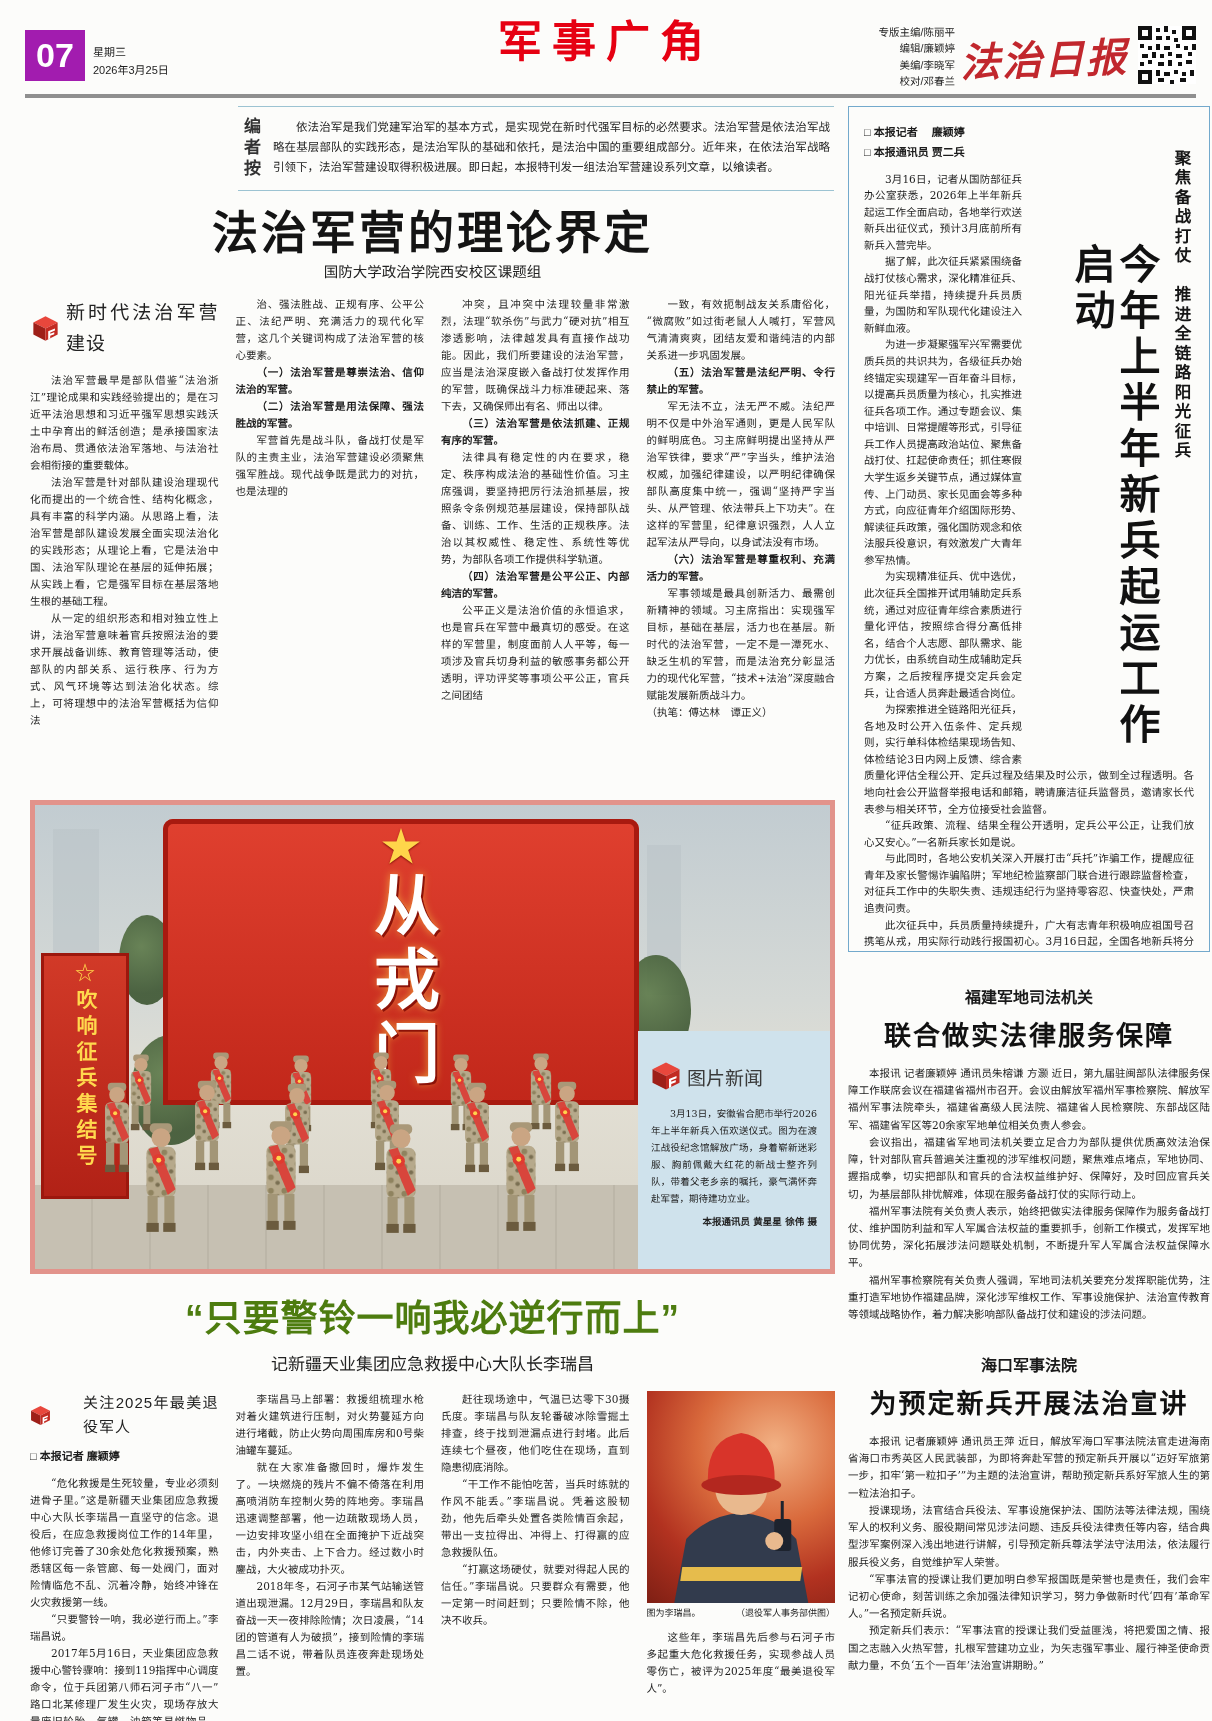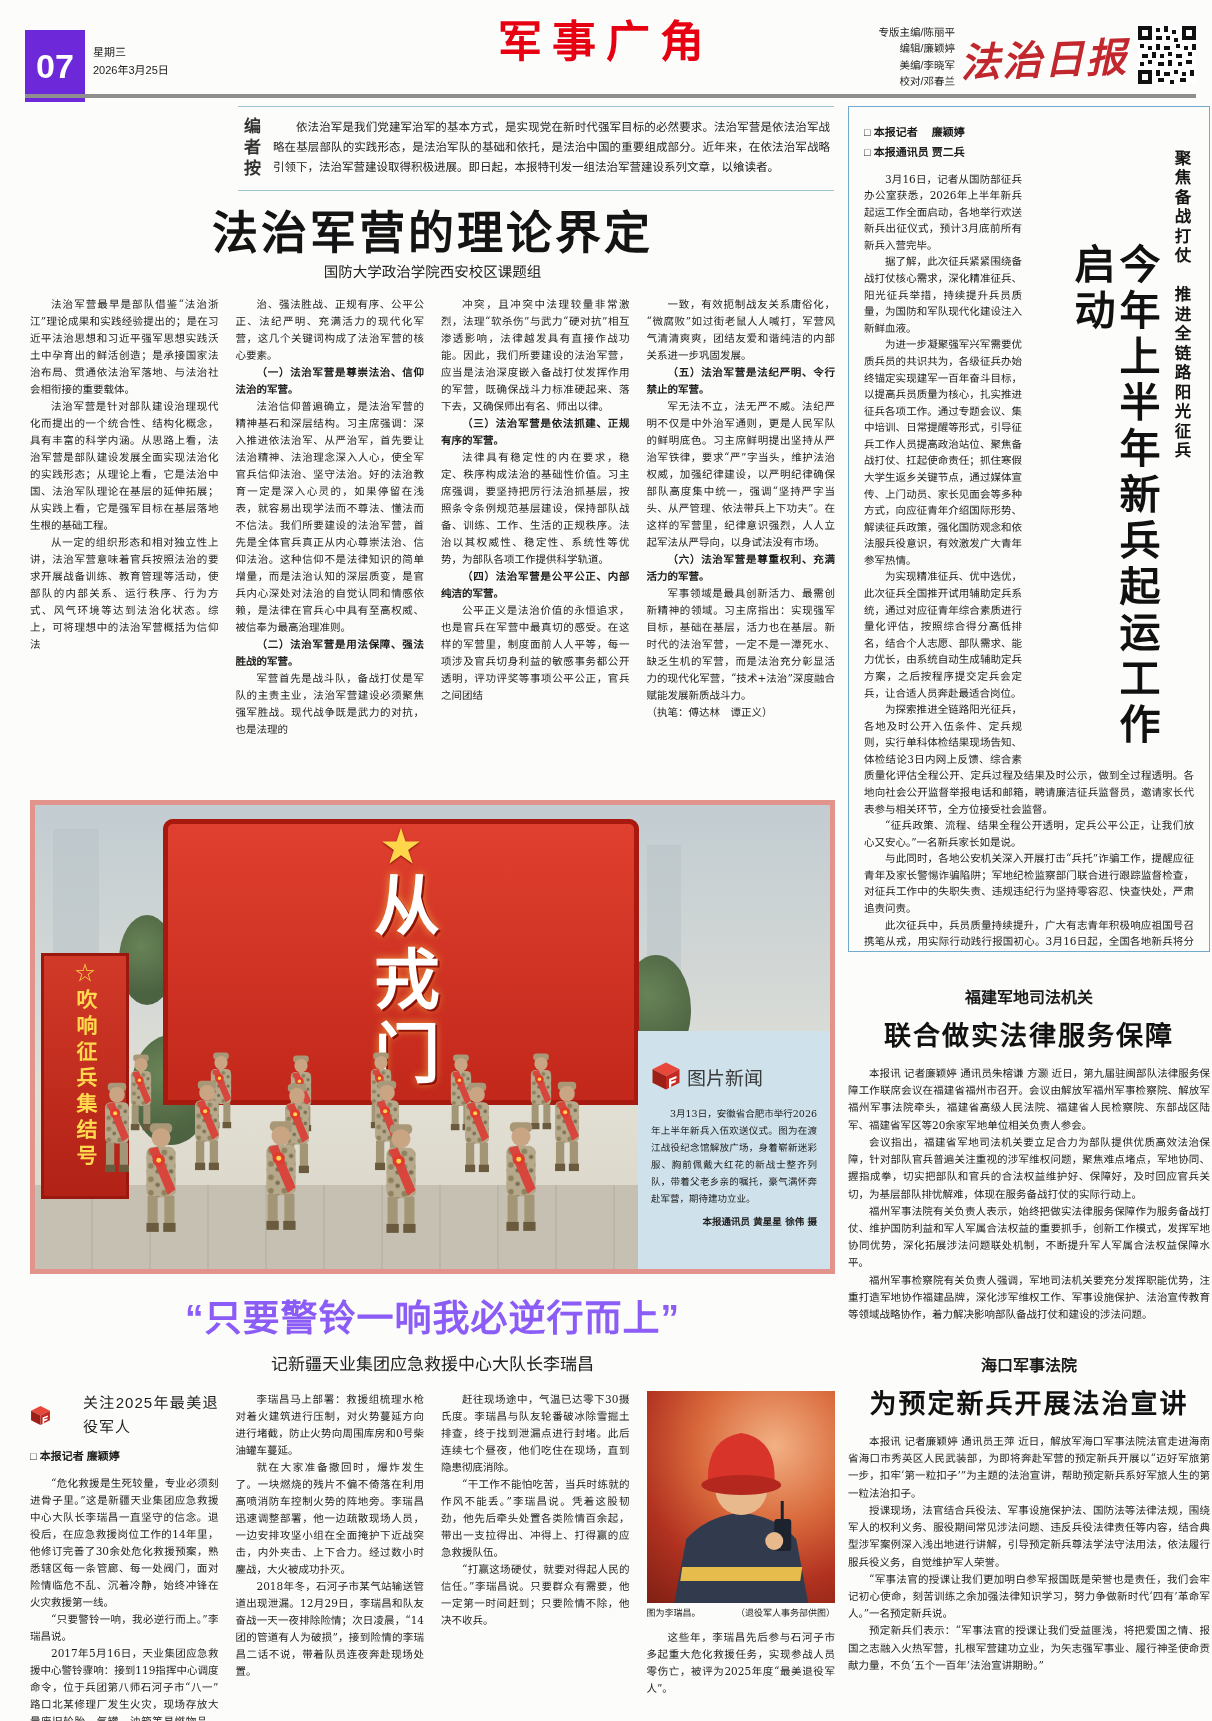--- a/index.html
+++ b/index.html
@@ -1,21 +1,21 @@
 <!DOCTYPE html>
 <html lang="zh-CN"><head>
 <meta charset="utf-8">
 <style>
   * { margin:0; padding:0; box-sizing:border-box; }
   html,body { background:#e9e9e6; }
   body { font-family:"DejaVu Serif","Liberation Serif",serif; color:#1c1c1c; }
   .page { position:relative; width:1212px; height:1721px; background:#fcfcfa; margin:0 auto; overflow:hidden; }
 
   
-  .pagenum { position:absolute; left:25px; top:30px; width:60px; height:72px; background:#6d28d9; color:#fff;
+  .pagenum { position:absolute; left:25px; top:30px; width:60px; height:51px; background:#a21caf; color:#fff;
              font-family:"Liberation Sans",sans-serif; font-weight:bold; font-size:34px; display:flex; align-items:center; justify-content:center; }
   .dateblock { position:absolute; left:93px; top:44px; font-family:Liberation Sans, sans-serif; font-size:11px; color:#222; line-height:1.6; }
   .section-title { position:absolute; left:50%; transform:translateX(-50%); top:6px; font-family:"Liberation Sans",sans-serif;
              font-weight:bold; font-size:44px; letter-spacing:10px; color:#e60012; white-space:nowrap; }
   .credits { position:absolute; left:830px; top:24px; width:125px; text-align:right; font-family:"Liberation Sans",sans-serif;
              font-size:10.5px; color:#222; line-height:1.55; }
   .masthead { position:absolute; left:960px; top:28px; width:170px; font-family:"DejaVu Serif",serif; font-style:italic; font-weight:bold;
              font-size:40px; color:#c1272d; letter-spacing:2px; transform:rotate(-2deg); }
   .qr { position:absolute; left:1138px; top:26px; width:58px; height:58px; }
   .header-rule { position:absolute; left:25px; top:94px; width:1171px; height:4px; background:#8f8f8f; }
@@ -61,21 +61,21 @@
   .banner-text { writing-mode:vertical-rl; font-family:"Liberation Sans",sans-serif; font-weight:bold; font-size:21px;
              letter-spacing:5px; color:#ffd84d; }
   .soldiers { position:absolute; left:36px; bottom:26px; width:572px; height:196px; }
   .caption-panel { position:absolute; right:0; top:226px; bottom:0; width:192px; background:#cfe2ec; padding:14px 13px 10px; }
   .caption-tag { display:flex; align-items:center; gap:6px; font-size:19px; color:#3a3a3a; margin:16px 0 14px; }
   .caption-text { font-size:9.5px; line-height:1.8; text-align:justify; text-indent:2em; color:#222; }
   .caption-credit { margin-top:6px; font-size:9.5px; text-align:right; font-weight:bold; color:#222; }
 
   
   .hero { position:absolute; left:30px; top:1288px; width:805px; }
-  .hero-title { text-align:center; font-family:"Liberation Sans",sans-serif; font-weight:bold; font-size:37px; color:#8b5cf6; letter-spacing:1px; }
+  .hero-title { text-align:center; font-family:"Liberation Sans",sans-serif; font-weight:bold; font-size:37px; color:#4d7c0f; letter-spacing:1px; }
   .hero-subtitle { text-align:center; font-family:"Liberation Sans",sans-serif; font-size:17px; color:#222; margin-top:8px; }
   .hero-cols { display:flex; gap:17px; margin-top:16px; height:332px; }
   .hero .series-tag { font-size:15px; margin:0 0 8px 0;gap:32px; }
   .hero-byline { font-family:"Liberation Sans",sans-serif; font-size:11px; font-weight:bold; margin:4px 0 10px; }
   .fire-fig { width:100%; height:212px; position:relative; overflow:hidden;
              background:radial-gradient(circle at 68% 26%,#f2b184 0%,#d96a3c 38%,#b23220 68%,#7e1f14 100%); }
   .fire-caption { font-size:9px; line-height:1.5; margin:4px 0 8px; display:flex; justify-content:space-between; color:#222; }
 
   
   .recruit-box { position:absolute; left:848px; top:106px; width:362px; height:846px; border:1px solid #73a9cc; padding:16px 15px 10px; overflow:hidden; }
@@ -161,31 +161,39 @@
 
   <div class="editor-note">
     <div class="vlabel">编者按</div>
     <div class="note-text">依法治军是我们党建军治军的基本方式，是实现党在新时代强军目标的必然要求。法治军营是依法治军战略在基层部队的实践形态，是法治军队的基础和依托，是法治中国的重要组成部分。近年来，在依法治军战略引领下，法治军营建设取得积极进展。即日起，本报特刊发一组法治军营建设系列文章，以飨读者。</div>
   </div>
 
   <div class="main-title">法治军营的理论界定</div>
   <div class="main-byline">国防大学政治学院西安校区课题组</div>
   <div class="main-cols">
     <div class="col">
+      <div class="series-tag">
+        <svg class="cube" width="27" height="27" viewBox="0 0 40 40">
+          <polygon points="20,2 38,11 20,20 2,11" fill="#e8473c"></polygon>
+          <polygon points="2,11 20,20 20,38 2,29" fill="#9e1f18"></polygon>
+          <polygon points="38,11 20,20 20,38 38,29" fill="#c22a22"></polygon>
+          <path d="M24 24 l10 -4 v3 l-7 2.8 v2 l6 -2.4 v3 l-6 2.4 v4 l-3 1.2 z" fill="#fff"></path>
+        </svg>
+        <span>新时代法治军营建设</span>
+      </div>
       <div>
           <p class="p">法治军营最早是部队借鉴“法治浙江”理论成果和实践经验提出的；是在习近平法治思想和习近平强军思想实践沃土中孕育出的鲜活创造；是承接国家法治布局、贯通依法治军落地、与法治社会相衔接的重要载体。</p>
           <p class="p">法治军营是针对部队建设治理现代化而提出的一个统合性、结构化概念，具有丰富的科学内涵。从思路上看，法治军营是部队建设发展全面实现法治化的实践形态；从理论上看，它是法治中国、法治军队理论在基层的延伸拓展；从实践上看，它是强军目标在基层落地生根的基础工程。</p>
           <p class="p">从一定的组织形态和相对独立性上讲，法治军营意味着官兵按照法治的要求开展战备训练、教育管理等活动，使部队的内部关系、运行秩序、行为方式、风气环境等达到法治化状态。综上，可将理想中的法治军营概括为信仰法</p>
         </div>
     </div>
     <div class="col">
         <div>
           <p class="p">治、强法胜战、正规有序、公平公正、法纪严明、充满活力的现代化军营，这几个关键词构成了法治军营的核心要素。</p>
           <p class="sub">（一）法治军营是尊崇法治、信仰法治的军营。</p>
-          <p class="p">法治信仰普遍确立，是法治军营的精神基石和深层结构。习主席强调：深入推进依法治军、从严治军，首先要让法治精神、法治理念深入人心，使全军官兵信仰法治、坚守法治。好的法治教育一定是深入心灵的，如果停留在浅表，就容易出现学法而不尊法、懂法而不信法。我们所要建设的法治军营，首先是全体官兵真正从内心尊崇法治、信仰法治。这种信仰不是法律知识的简单增量，而是法治认知的深层质变，是官兵内心深处对法治的自觉认同和情感依赖，是法律在官兵心中具有至高权威、被信奉为最高治理准则。</p>
           <p class="sub">（二）法治军营是用法保障、强法胜战的军营。</p>
           <p class="p">军营首先是战斗队，备战打仗是军队的主责主业，法治军营建设必须聚焦强军胜战。现代战争既是武力的对抗，也是法理的</p>
         </div>
       </div>
     <div class="col">
         <div>
           <p class="p">冲突，且冲突中法理较量非常激烈，法理“软杀伤”与武力“硬对抗”相互渗透影响，法律越发具有直接作战功能。因此，我们所要建设的法治军营，应当是法治深度嵌入备战打仗发挥作用的军营，既确保战斗力标准硬起来、落下去，又确保师出有名、师出以律。</p>
           <p class="sub">（三）法治军营是依法抓建、正规有序的军营。</p>
           <p class="p">法律具有稳定性的内在要求，稳定、秩序构成法治的基础性价值。习主席强调，要坚持把厉行法治抓基层，按照条令条例规范基层建设，保持部队战备、训练、工作、生活的正规秩序。法治以其权威性、稳定性、系统性等优势，为部队各项工作提供科学轨道。</p>
           <p class="sub">（四）法治军营是公平公正、内部纯洁的军营。</p>

